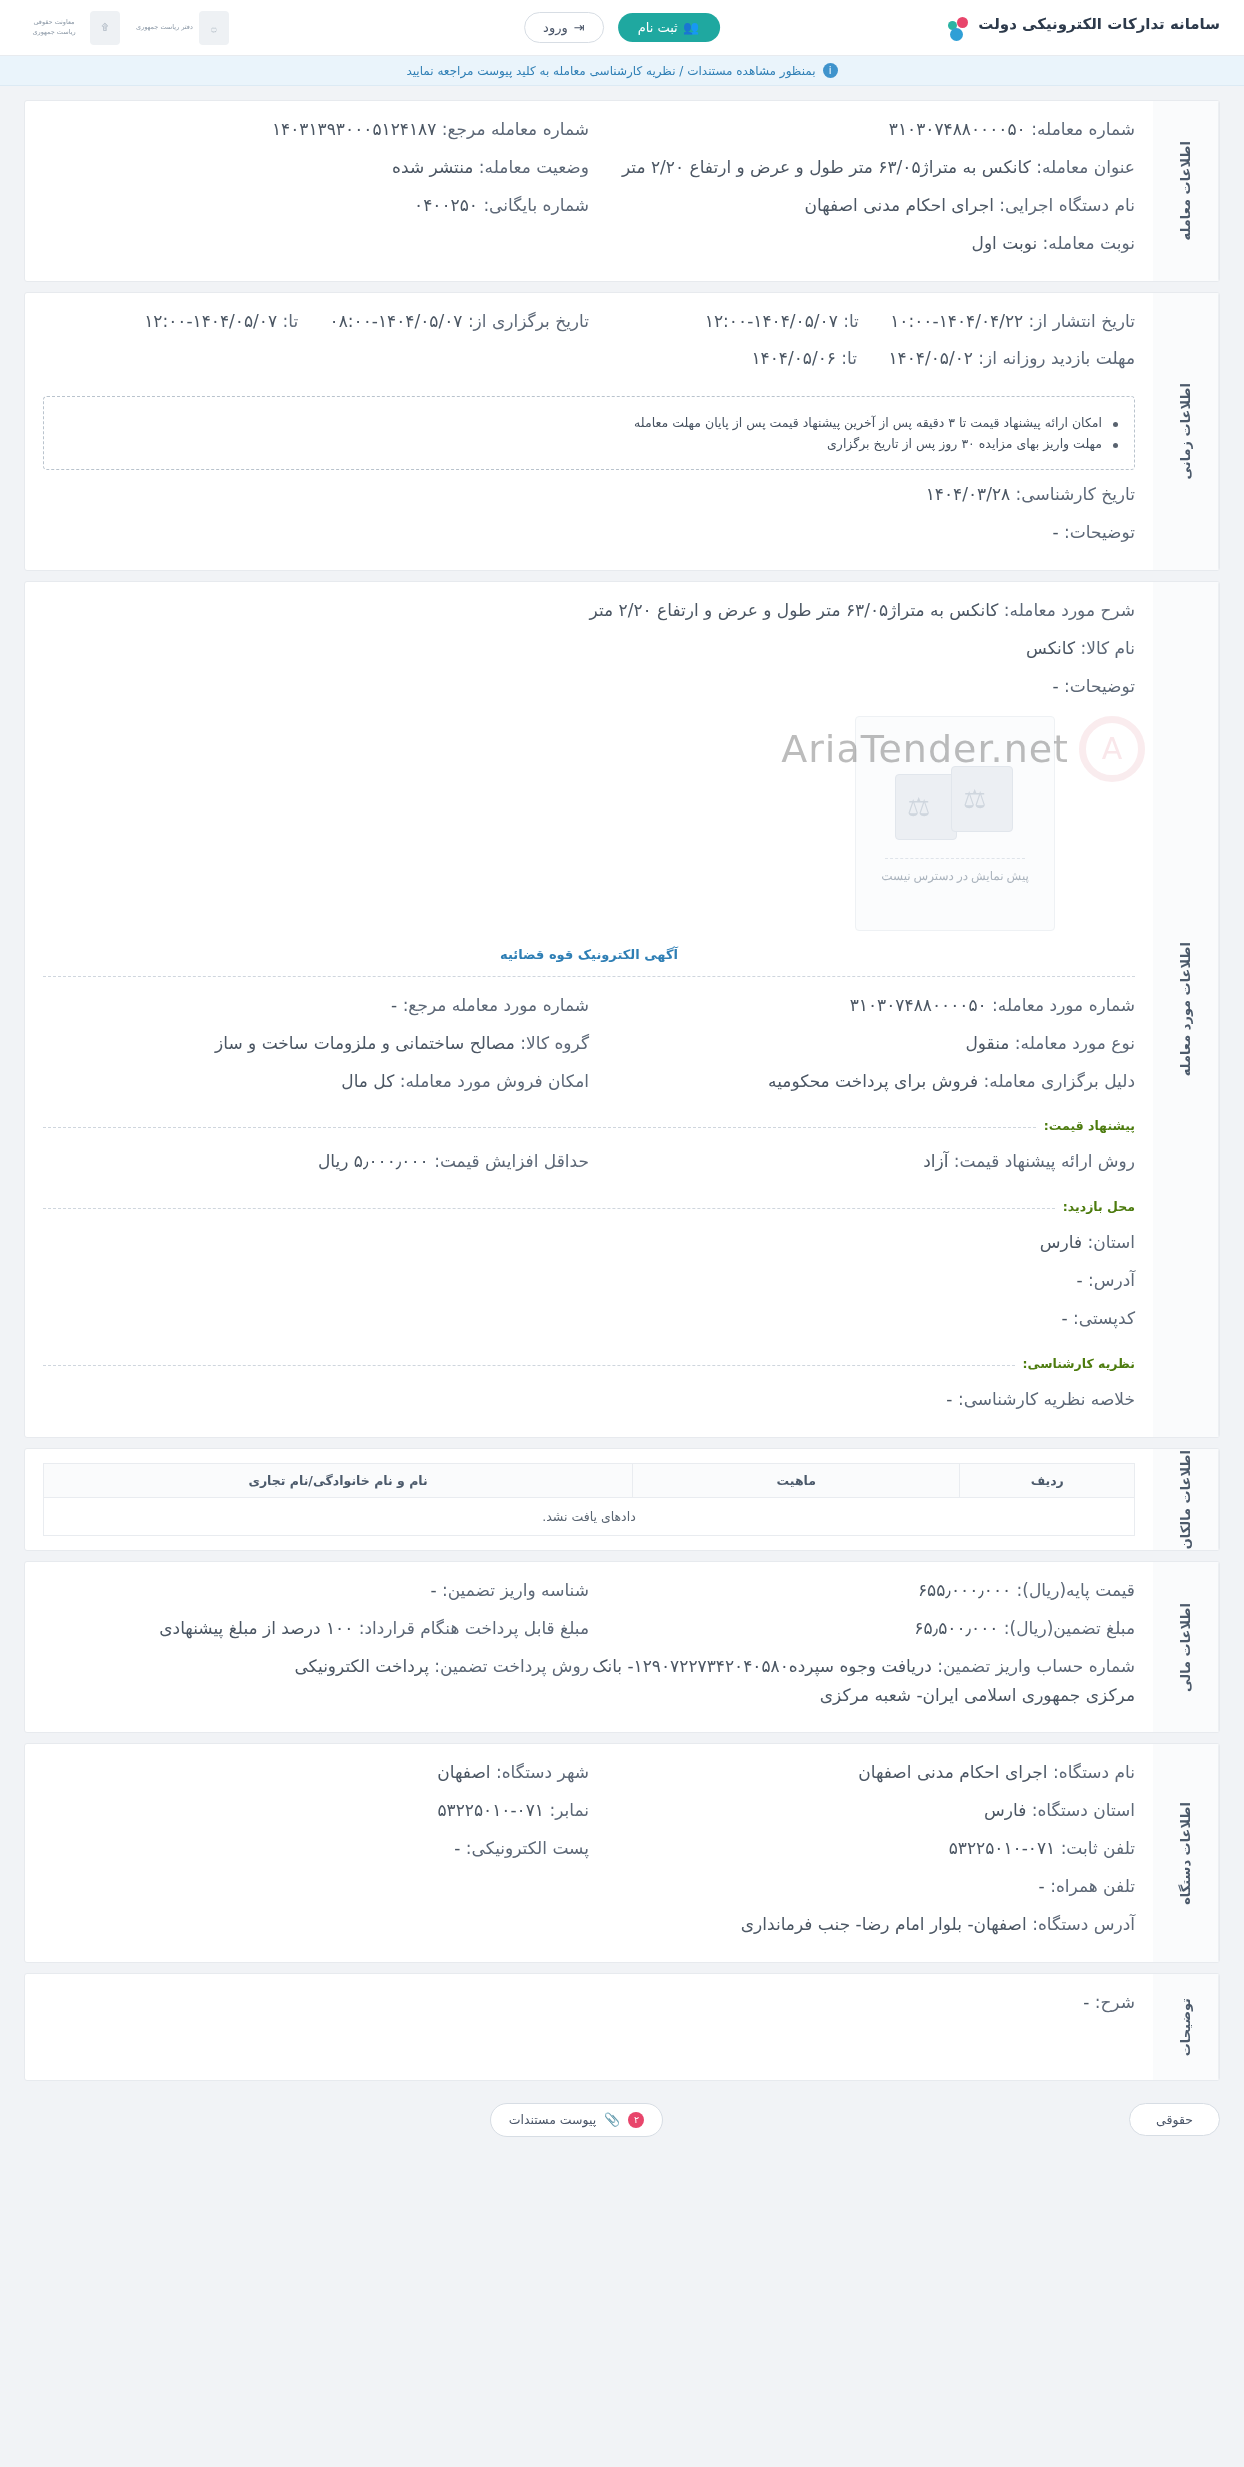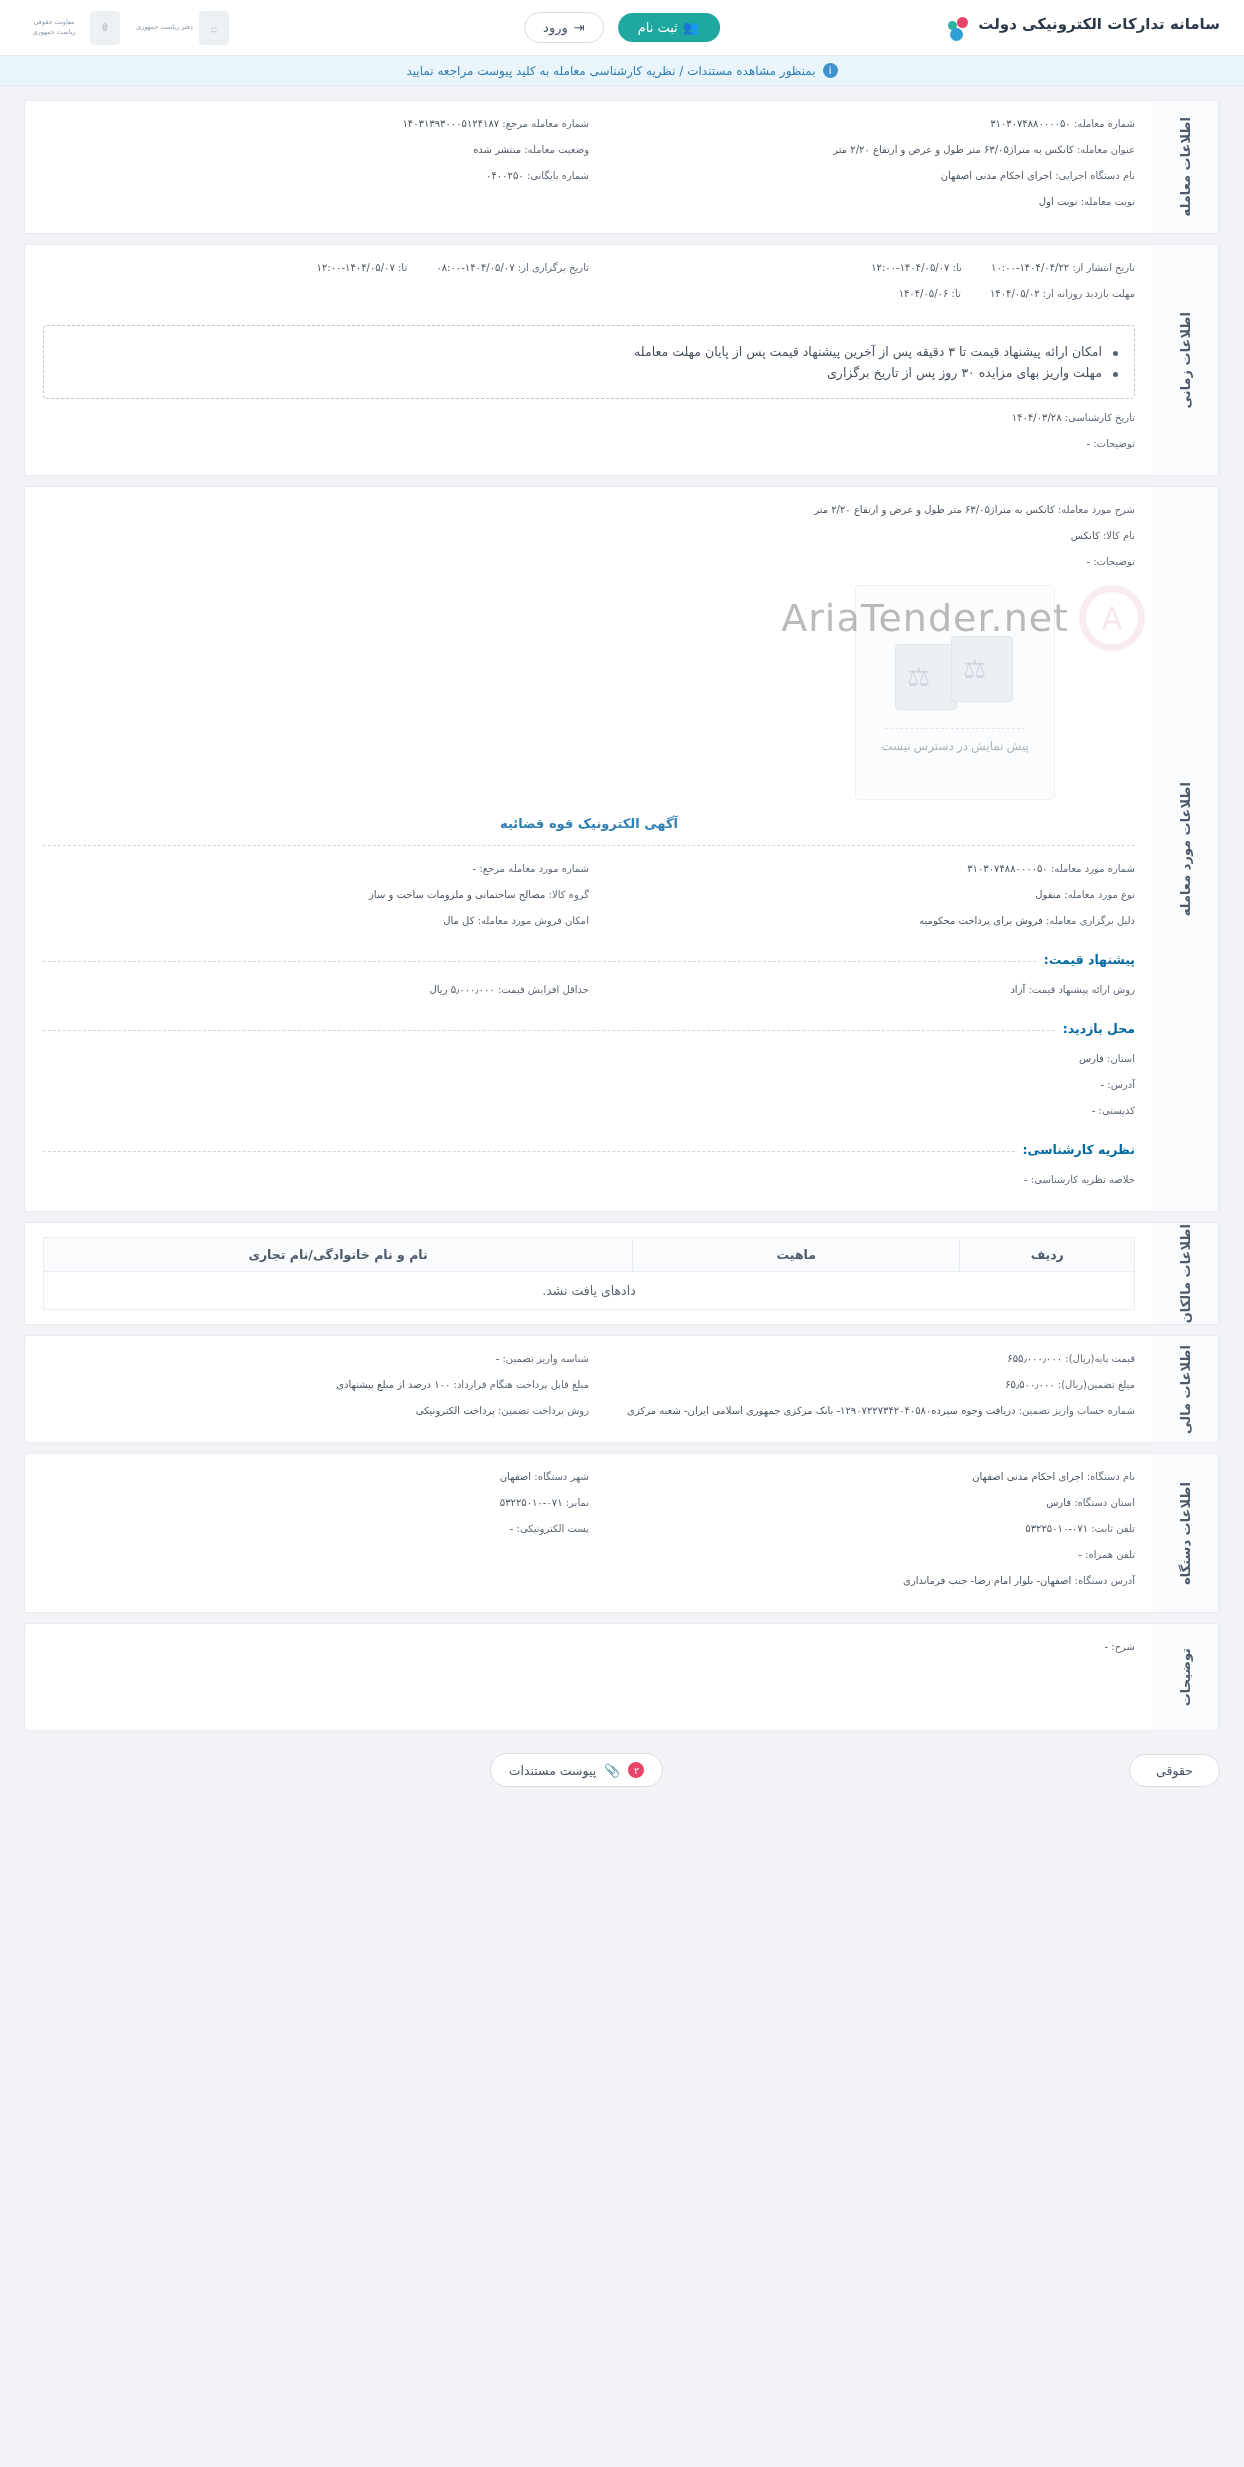--- a/index.html
+++ b/index.html
@@ -82,21 +82,21 @@
   .sec-label span {
     writing-mode: vertical-rl;
     transform: rotate(180deg);
     font-size: 13px; font-weight:bold; color:#4c5a6b;
     letter-spacing:0.4px; white-space:nowrap;
   }
   .sec-body { flex:1 1 auto; padding:14px 18px; }
 
   .grid2 { display:flex; }
   .col { width:50%; }
-  .row { margin: 0 0 9px 0; font-size:10px; color:#4b5663; line-height:1.7;text-align:right; }
+  .row { margin: 0 0 9px 0; font-size:17px; color:#4b5663; line-height:1.7;text-align:right; }
   .row .k { color:#5d6877; }
   .row .v { color:#3b4插; }
 
   
   .callout {
     border:1px dashed #b9c3cd; border-radius:4px; padding:12px 16px; margin:14px 0 10px 0;
   }
   .callout ul { margin:0; padding:0; list-style:none; }
   .callout li {
     font-size:12.5px; color:#46515f; margin:6px 0; padding-right:16px; position:relative;
@@ -135,21 +135,21 @@
   .ph-art .g2 { left:68px; top:22px; }
   .ph-line { width:140px; border-top:1px dashed #dfe4ea; }
   .ph-text { font-size:12px; color:#aab3bd;font-family:Liberation Serif, serif; }
 
   .link-title {
     color:#2f7fb5; font-size:13px; font-weight:bold; text-align:center;
     margin: 6px 0 14px 0; cursor:pointer;
   }
   .dashsep { border-top:1px dashed #cfd6de; margin:12px 0 14px 0; }
   .sub-head {
-    font-size:12.5px; font-weight:bold; color:#0369a1; margin-bottom:4px;
+    font-size:12.5px; font-weight:bold; color:#4d7c0f; margin-bottom:4px;
   }
   .sub-head-row { display:flex; align-items:center; gap:8px; margin:14px 0 10px; }
   .sub-head-row .line { flex:1; border-top:1px dashed #cfd6de; }
 
   
   .tbl { width:100%; border-collapse:collapse; font-size:12.5px; }
   .tbl th {
     background:#fafbfc; border:1px solid #e9ecf0; color:#4c5a6b;
     font-weight:bold; padding:9px 10px; text-align:center;
   }

